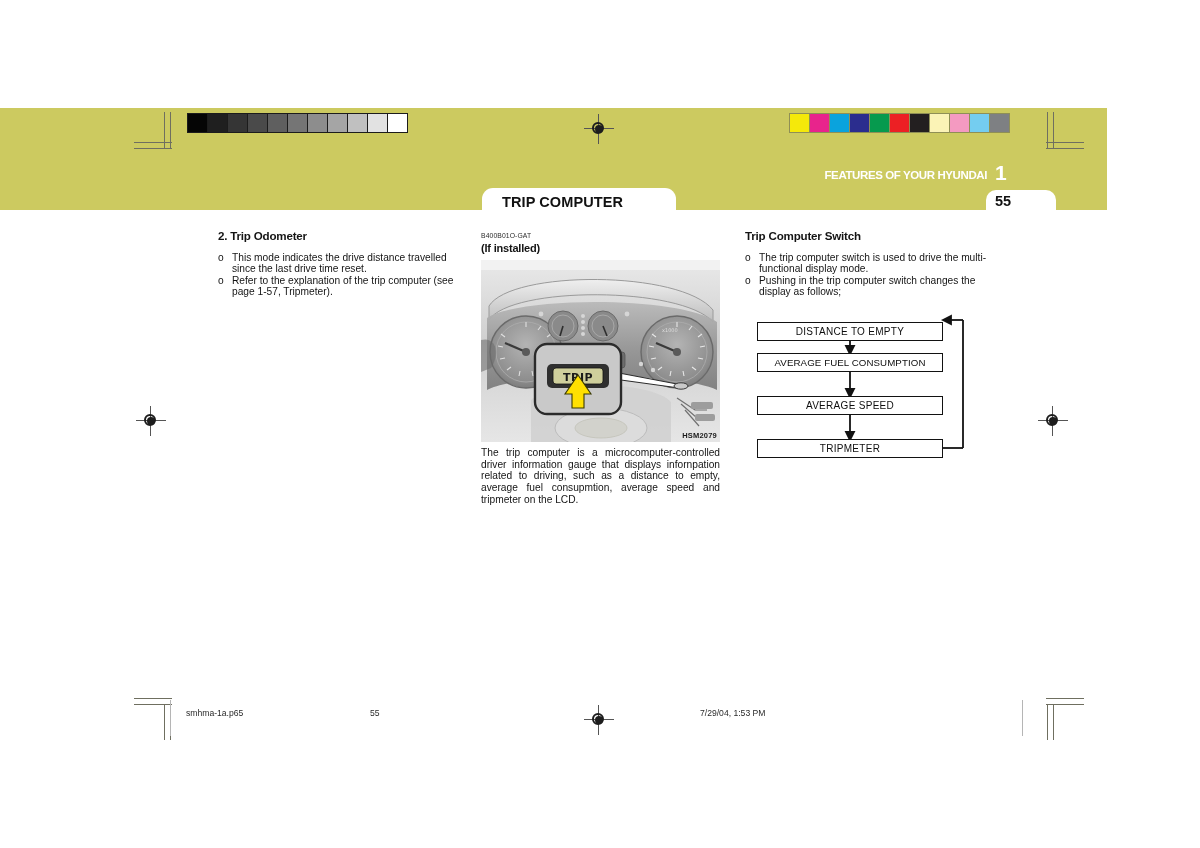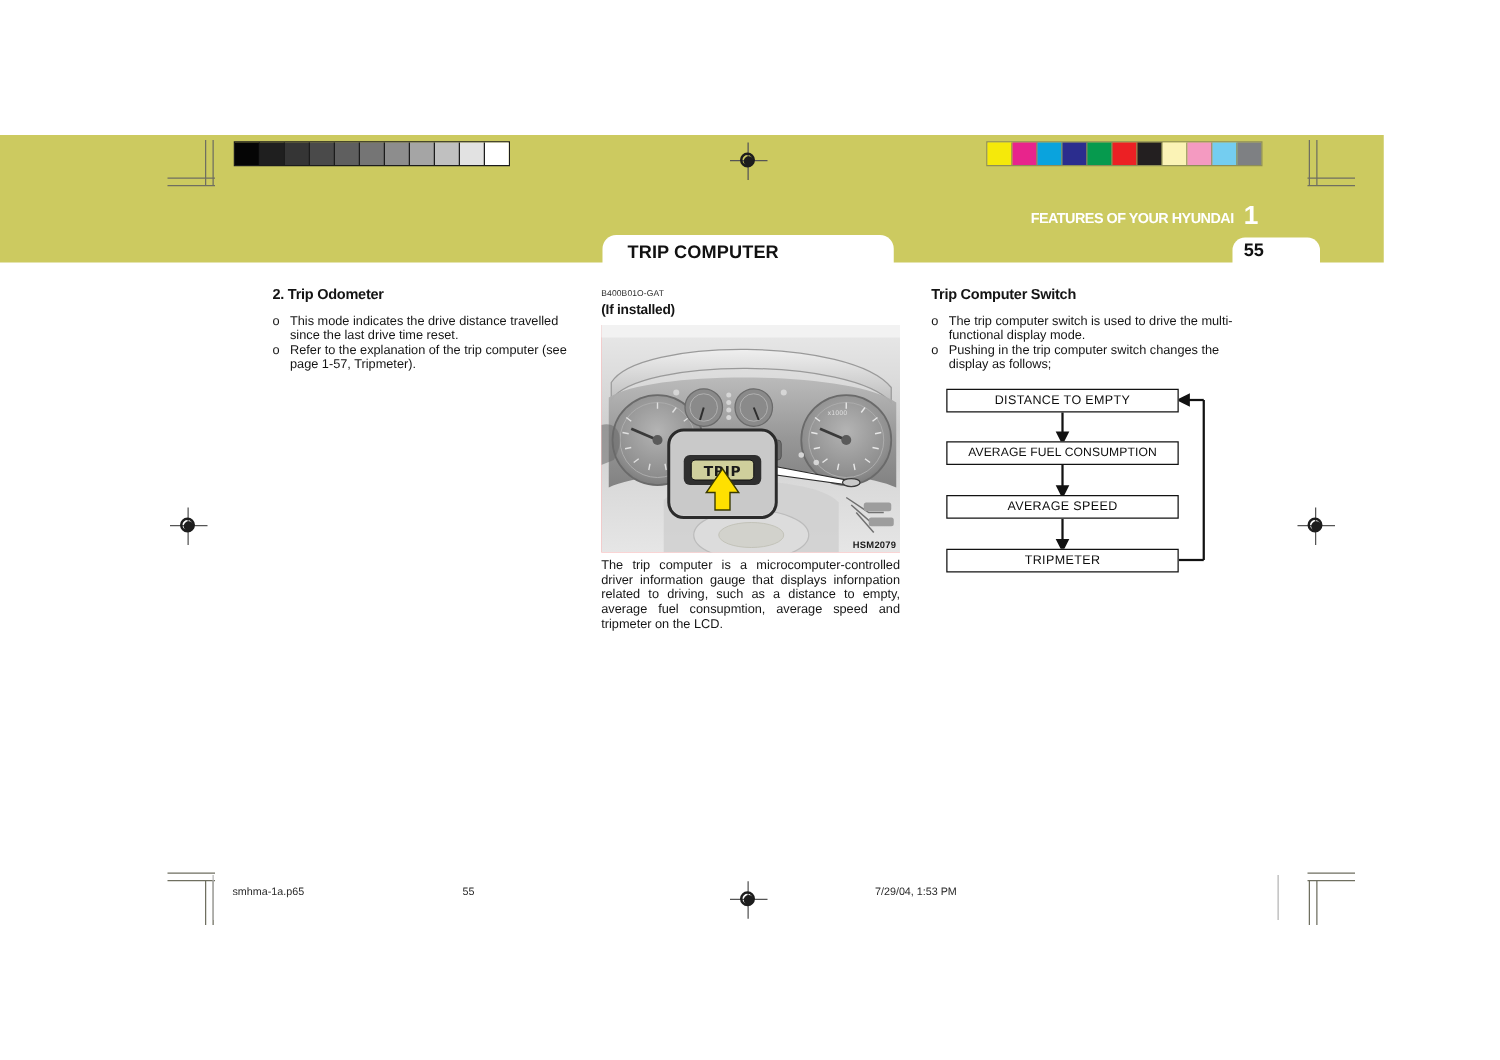--- a/index.html
+++ b/index.html
@@ -125,21 +125,21 @@
     color: #ffffff;
     font-size: 21px;
     font-weight: bold;
     line-height: 1;
   }
 
   .section-tab {
     position: absolute;
     left: 482px;
     top: 188px;
-    width: 233px;
+    width: 194px;
     height: 30px;
     background: #ffffff;
     border-top-left-radius: 11px;
     border-top-right-radius: 11px;
   }
   .section-tab span {
     position: absolute;
     left: 20px;
     top: 6px;
     font-size: 14.5px;
@@ -258,21 +258,21 @@
     background: #ffffff;
     box-sizing: border-box;
     display: flex;
     align-items: center;
     justify-content: center;
     font-size: 10px;
     letter-spacing: 0.3px;
     color: #0d0d0d;
     white-space: nowrap;
   }
-  .flow-box.b1 { top: 1px; }
+  .flow-box.b1 { top: 12px; }
   .flow-box.b2 { top: 43px; letter-spacing: 0.1px; font-size: 9.7px; }
   .flow-box.b3 { top: 86px; }
   .flow-box.b4 { top: 129px; }
   .flow svg { position: absolute; left: 0; top: 0; overflow: visible; }
 
   
   .footer-text {
     position: absolute;
     font-size: 8.6px;
     color: #2a2a2a;

